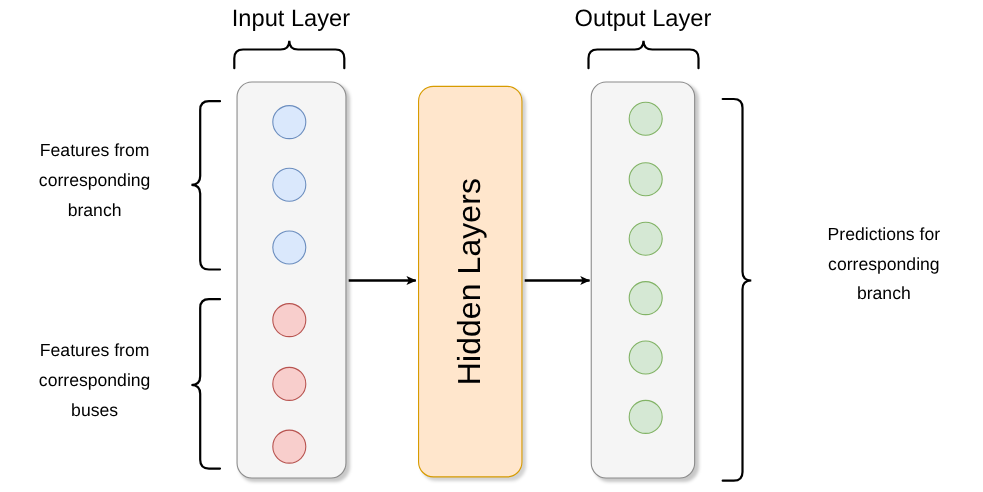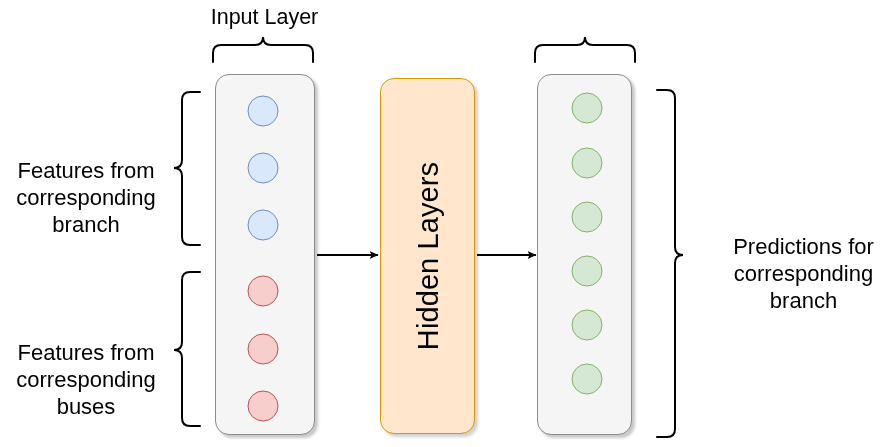--- a/index.html
+++ b/index.html
@@ -58,26 +58,25 @@
     box-sizing: border-box;
     transform: translate(-50%, -50%);
   }
   .node-blue  { background: #dae8fc; border: 1.6px solid #6c8ebf; }
   .node-red   { background: #f8cecc; border: 1.6px solid #b85450; }
   .node-green { background: #d5e8d4; border: 1.6px solid #82b366; }
 
   
   .label {
     position: absolute;
-    font-size: 22px;
+    font-size: 16px;
     line-height: 27px;
     color: #000000;
     text-align: center;
     white-space: pre-line;
-    margin-top: 33px;
   }
   .layer-title {
     position: absolute;
     font-size: 21.5px;
     line-height: 26px;
     color: #000000;
     text-align: center;
     white-space: nowrap;
   }
 
@@ -90,20 +89,21 @@
     overflow: visible;
   }
 </style>
 </head>
 <body>
 
 <div id="diagram">
 
   <div class="layer-title" style="left:202px; top:4px; width:125px;">Input Layer</div>
 
+  <div class="layer-title" style="left:522px; top:4px; width:125px;">Output Layer</div>
 
   <div class="label" style="left:0px; top:124px; width:172px;">Features from
 corresponding
 branch</div>
 
   <div class="label" style="left:0px; top:306px; width:172px;">Features from
 corresponding
 buses</div>
 
   <div class="label" style="left:716px; top:200px; width:175px;">Predictions for

